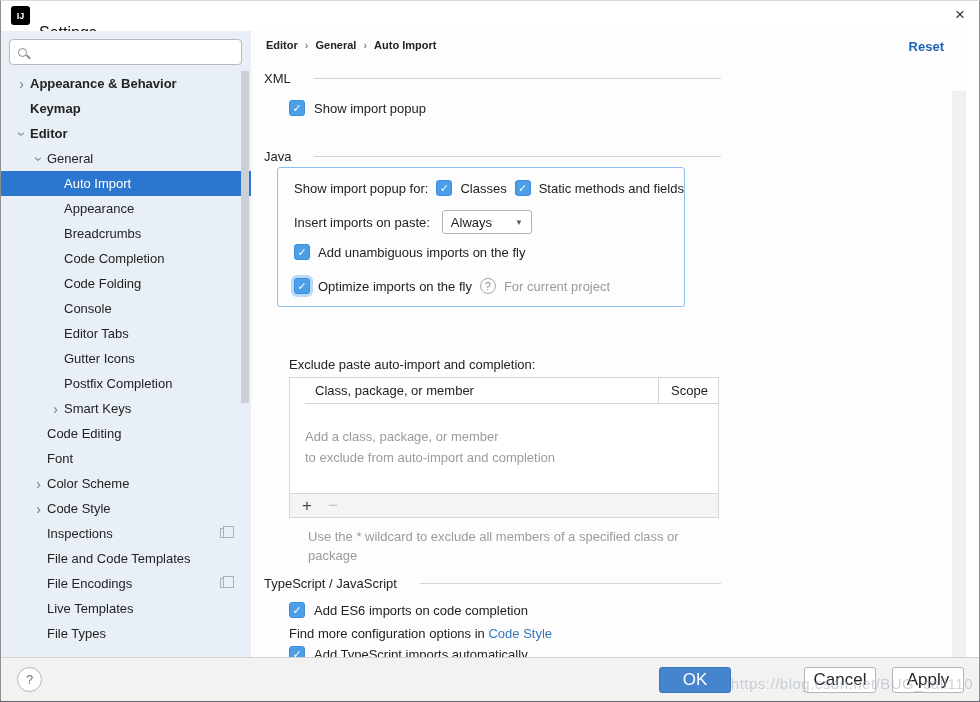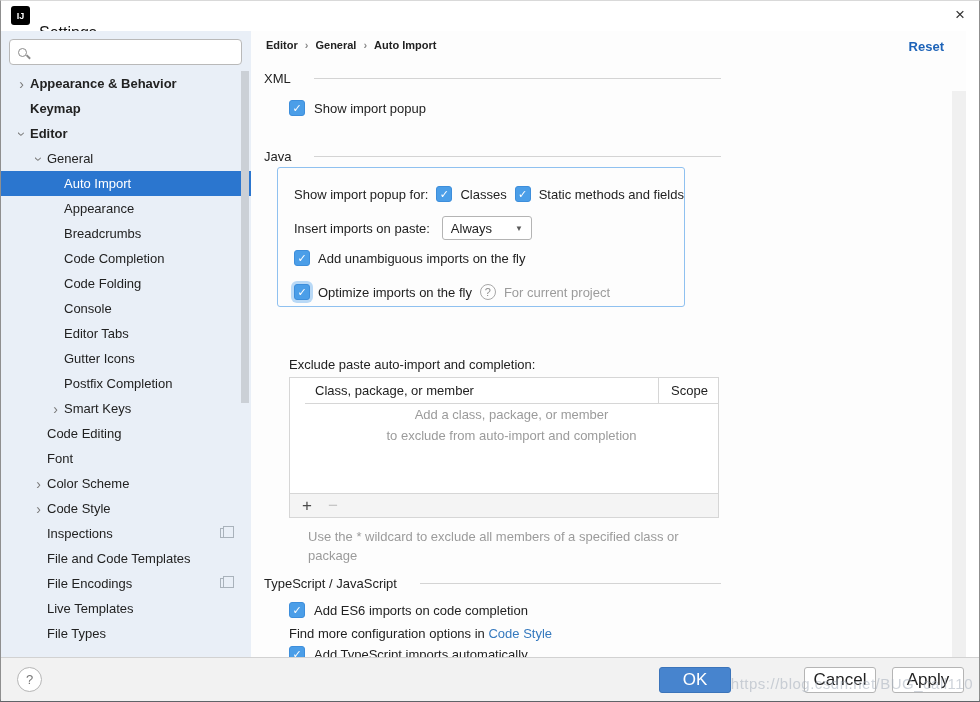--- a/index.html
+++ b/index.html
@@ -55,37 +55,37 @@
   .crumb-sep { color:#8a8a8a; margin:0 7px; font-weight:bold; }
   .reset-link { position:absolute; right:22px; top:8px; color:#1d63b8; font-weight:bold; cursor:pointer; }
   .section-head { position:absolute; left:13px; width:457px; display:flex; align-items:center; gap:23px; }
   .section-head .line { flex:1; height:1px; background:#d4d4d4; }
   .cb { width:16px; height:16px; min-width:16px; background:#4b9ee8; border:1px solid #3d8edb; border-radius:3px;
     color:#fff; font-size:11px; line-height:14px; text-align:center; display:inline-block; }
   .cb.focus-ring { box-shadow:0 0 0 3px #b9d9f6; }
   .cb-row { position:absolute; display:flex; align-items:center; gap:9px; }
   .java-box { position:absolute; left:26px; top:136px; width:408px; height:140px;
     border:1px solid #8fc1f0; border-radius:3px; background:#fdfdfd; }
-  .jrow { position:absolute; left:16px; display:flex; align-items:center; gap:8px; white-space:nowrap;margin-top:6px; }
+  .jrow { position:absolute; left:16px; display:flex; align-items:center; gap:8px; white-space:nowrap; }
   .select {
     display:inline-flex; align-items:center; justify-content:space-between;
     width:90px; height:24px; background:#fff; border:1px solid #b4b4b4; border-radius:3px;
     padding:0 8px; margin-left:4px; cursor:pointer;
   }
   .select .arrow { font-size:8px; color:#5a5a5a; }
   .help-circle { width:16px; height:16px; min-width:16px; border:1px solid #a8a8a8; border-radius:50%;
     color:#8e8e8e; font-size:11px; line-height:14px; text-align:center; display:inline-block; }
   .gray-text { color:#9b9b9b; }
   .excl-label { position:absolute; left:38px; top:326px; }
   .excl-table { position:absolute; left:38px; top:346px; width:430px; height:117px;
     border:1px solid #d6d6d6; background:#fff;padding-left:15px; }
   .excl-head { height:26px; border-bottom:1px solid #d6d6d6; display:flex; align-items:center; }
   .excl-col1 { width:354px; padding-left:10px; border-right:1px solid #d6d6d6; height:100%; display:flex; align-items:center; }
   .excl-col2 { padding-left:12px; }
-  .excl-empty { text-align:center; color:#9b9b9b; line-height:21px; }
+  .excl-empty { text-align:left; color:#9b9b9b; margin-top:22px; line-height:21px; }
   .excl-toolbar { position:absolute; left:38px; top:463px; width:430px; height:24px;
     background:#f4f4f4; border:1px solid #d6d6d6; border-top:none; display:flex; align-items:center; padding-left:12px; gap:16px; }
   .tb-plus { color:#4a4a4a; font-size:17px; cursor:pointer; line-height:20px; }
   .tb-minus { color:#c4c4c4; font-size:17px; line-height:20px; }
   .wildcard-hint { position:absolute; left:57px; top:496px; width:400px; color:#9b9b9b; line-height:19px; }
   .find-more { position:absolute; left:38px; top:595px; }
   .link { color:#3579be; cursor:pointer; }
   
   .footer { position:absolute; left:0; top:656px; width:100%; height:44px;
     background:#f2f2f2; border-top:1px solid #d2d2d2; }

